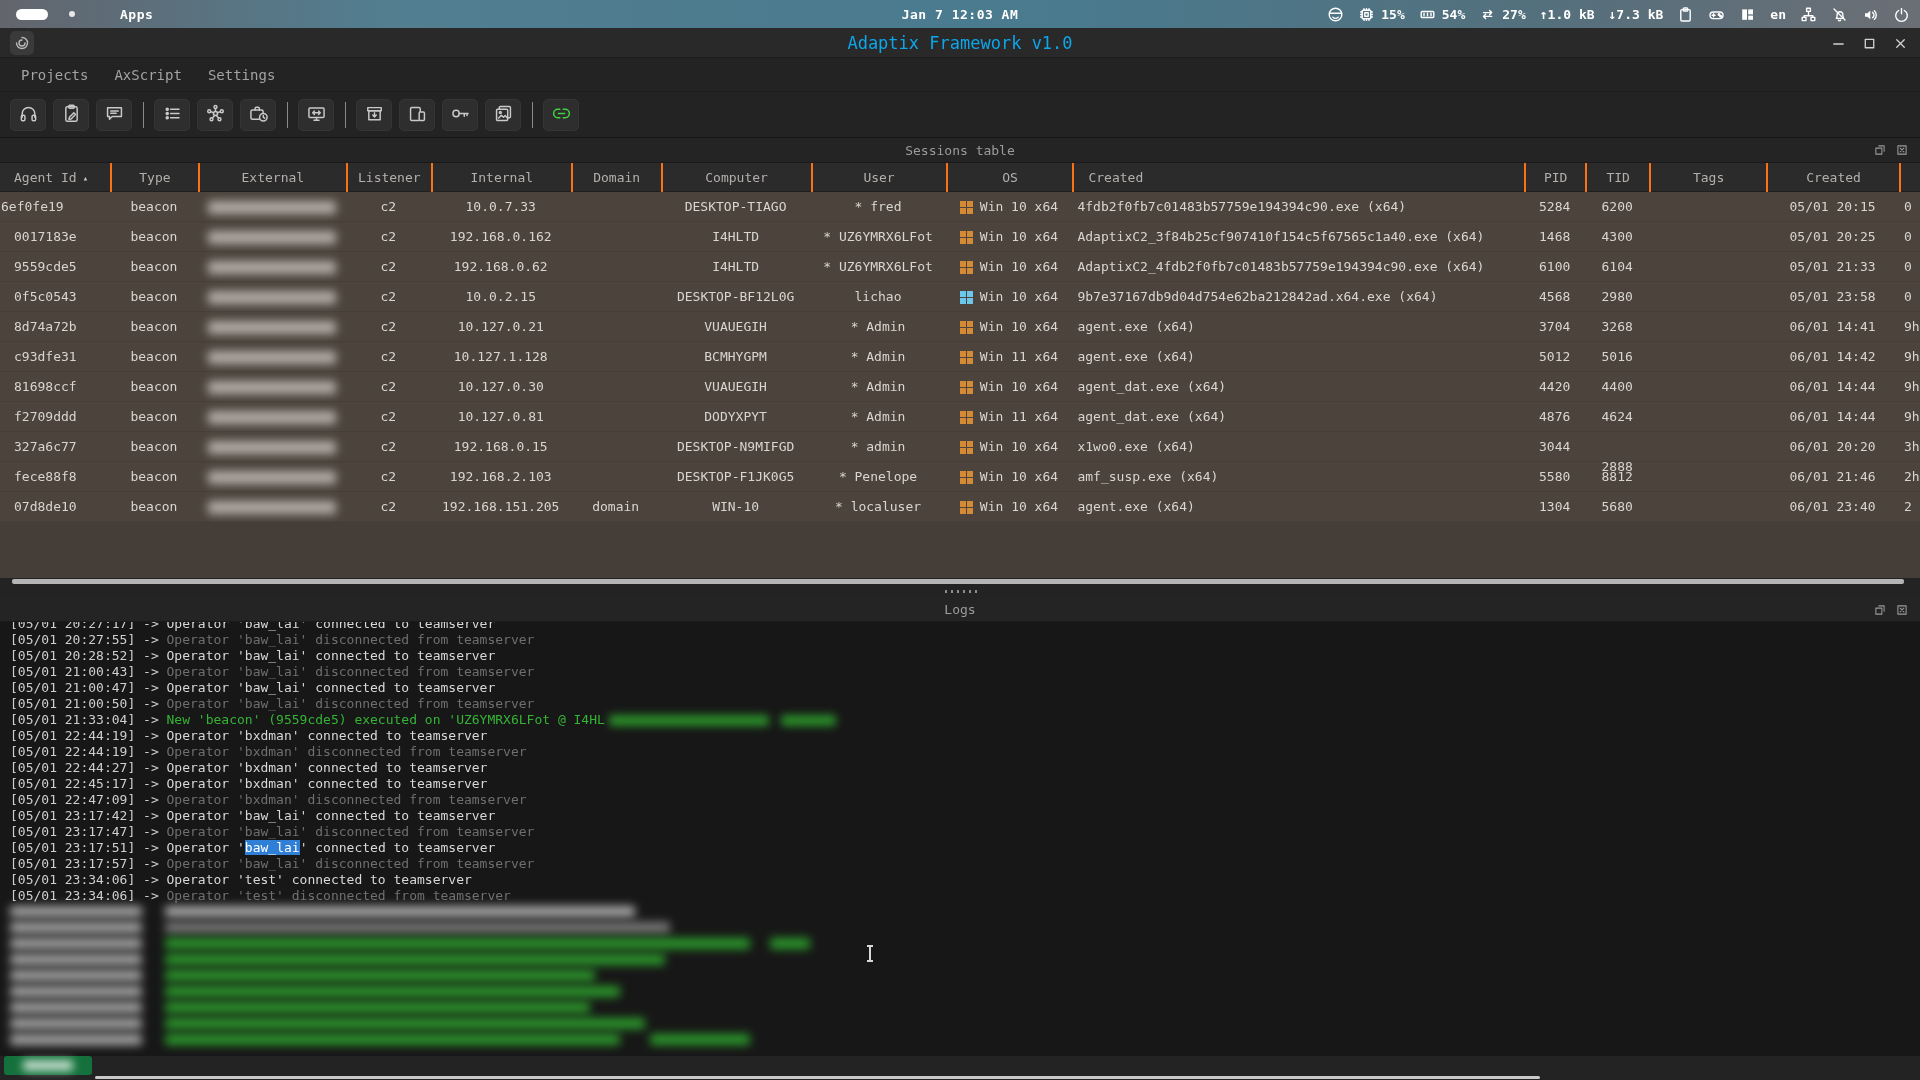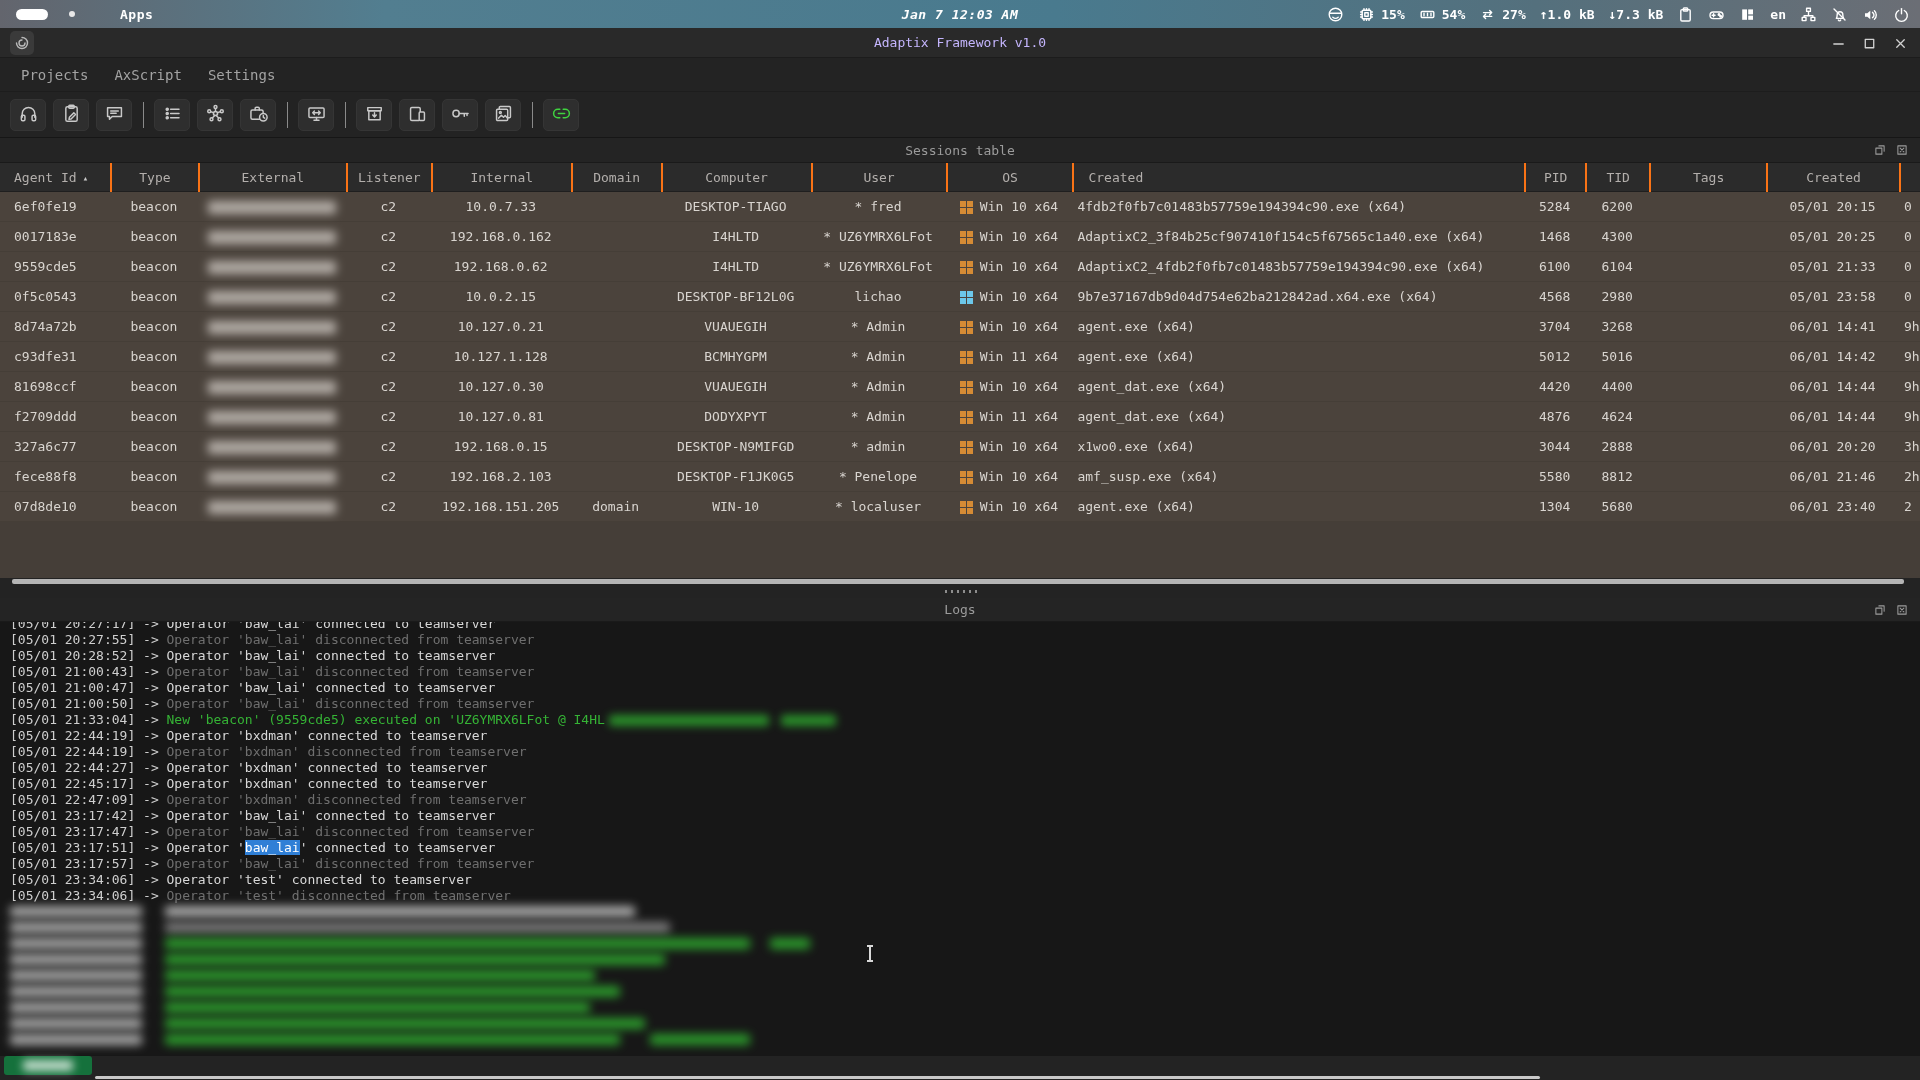--- a/index.html
+++ b/index.html
@@ -8,32 +8,32 @@
   .screen{position:relative;width:1920px;height:1080px;overflow:hidden;background:#232323;}
 
   
   .sysbar{position:absolute;left:0;top:0;width:1920px;height:28px;color:#fff;
     background:linear-gradient(90deg,#63656d 0%,#527e90 20%,#497a8e 55%,#54707d 80%,#6b6e75 100%);
     display:flex;align-items:center;font-size:13px;}
   .sb-left{position:absolute;left:16px;top:0;height:28px;display:flex;align-items:center;gap:21px;}
   .pill{width:32px;height:11px;background:#fff;border-radius:6px;display:inline-block;}
   .dot{width:6px;height:6px;background:#e8e8e8;border-radius:50%;display:inline-block;}
   .apps{font-weight:bold;margin-left:24px;letter-spacing:.5px;}
-  .sb-clock{position:absolute;left:0;right:0;text-align:center;font-weight:bold;letter-spacing:.5px;font-style:italic;}
+  .sb-clock{position:absolute;left:0;right:0;text-align:center;font-weight:bold;letter-spacing:.5px;}
   .sb-right{position:absolute;right:10px;top:0;height:28px;display:flex;align-items:center;gap:14px;}
   .sb-right .grp{display:flex;align-items:center;gap:6px;}
   .ticon{display:inline-flex;width:17px;height:17px;color:#fff;}
   .ticon svg{width:100%;height:100%;}
   .sb-lbl{font-weight:bold;}
 
   
   .titlebar{position:absolute;left:0;top:28px;width:1920px;height:30px;background:#292929;border-bottom:1px solid #1c1c1c;}
   .win-appicon{position:absolute;left:10px;top:31px;width:24px;height:24px;border-radius:5px;background:#3a3a3a;display:flex;align-items:center;justify-content:center;color:#b9b9b9;}
   .win-appicon svg{width:16px;height:16px;}
-  .win-title{position:absolute;left:0;right:0;top:0;height:30px;line-height:30px;text-align:center;color:#c4b5fd;font-size:13px;}
+  .win-title{position:absolute;left:0;right:0;top:0;height:30px;line-height:30px;text-align:center;color:#0ea5e9;font-size:17px;}
   .win-controls{position:absolute;right:12px;top:0;height:30px;display:flex;align-items:center;gap:16px;color:#d2d2d2;}
   .wc{width:15px;height:15px;display:inline-flex;}
   .wc svg{width:100%;height:100%;}
 
   .menubar{position:absolute;left:0;top:58px;width:1920px;height:34px;background:#232323;display:flex;align-items:center;padding-left:8px;border-bottom:1px solid #1d1d1d;}
   .menu-item{color:#a3a3a3;font-size:14px;padding:4px 13px;}
 
   .toolbar{position:absolute;left:0;top:92px;width:1920px;height:46px;background:#232323;display:flex;align-items:center;padding-left:10px;border-bottom:1px solid #161616;}
   .tbtn{width:36px;height:32px;background:#2e2e2e;border:1px solid #353535;border-radius:5px;margin-right:7px;display:flex;align-items:center;justify-content:center;color:#c9c9c9;}
   .tbtn svg{width:21px;height:21px;}
@@ -340,21 +340,21 @@
       <div class="hcell" style="width: 127px; text-align: center;">OS</div>
       <div class="hcell" style="width: 452px; text-align: left; padding-left: 14px;">Created</div>
       <div class="hcell" style="width: 61px; text-align: center;">PID</div>
       <div class="hcell" style="width: 64px; text-align: center;">TID</div>
       <div class="hcell" style="width: 117px; text-align: center;">Tags</div>
       <div class="hcell" style="width: 133px; text-align: center;">Created</div>
       <div class="hcell" style="width: 21px; text-align: left; padding-left: 14px;"></div>
     </div>
   <div class="tbody">
       <div class="trow">
-        <div class="tcell al" style="width: 110px; padding-left: 14px;">6ef0fe19</div>
+        <div class="tcell al" style="width: 110px; padding-left: 1px;">6ef0fe19</div>
         <div class="tcell ac" style="width: 88px;">beacon</div>
         <div class="tcell ac" style="width: 148px;">
           <span class="redact"></span>
         </div>
         <div class="tcell ac" style="width: 85px;">c2</div>
         <div class="tcell ac" style="width: 140px;">10.0.7.33</div>
         <div class="tcell ac" style="width: 90px;"></div>
         <div class="tcell ac" style="width: 150px;">DESKTOP-TIAGO</div>
         <div class="tcell ac" style="width: 135px;">* fred</div>
         <div class="tcell ac" style="width: 127px;">
@@ -577,21 +577,21 @@
           <span class="win" style="color: rgb(213, 139, 53);">
             <i></i>
             <i></i>
             <i></i>
             <i></i>
           </span>
           <span>Win 10 x64</span>
         </div>
         <div class="tcell al" style="width: 452px; padding-left: 5px;">x1wo0.exe (x64)</div>
         <div class="tcell ac" style="width: 61px;">3044</div>
-        <div class="tcell ac" style="width: 64px;">2888</div>
+        <div class="tcell ac" style="width: 64px; margin-top: 20px;">2888</div>
         <div class="tcell ac" style="width: 117px;"></div>
         <div class="tcell ac" style="width: 133px;">06/01 20:20</div>
         <div class="tcell al" style="width: 21px; padding-left: 5px;">3h</div>
       </div>
       <div class="trow">
         <div class="tcell al" style="width: 110px; padding-left: 14px;">fece88f8</div>
         <div class="tcell ac" style="width: 88px;">beacon</div>
         <div class="tcell ac" style="width: 148px;">
           <span class="redact"></span>
         </div>

